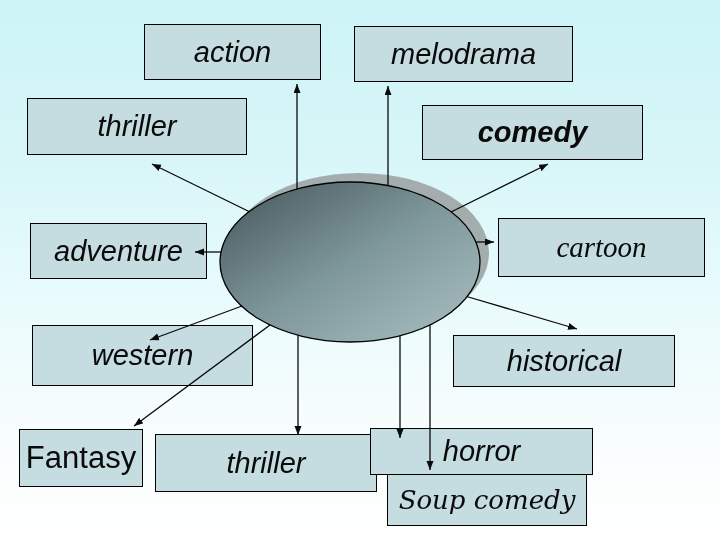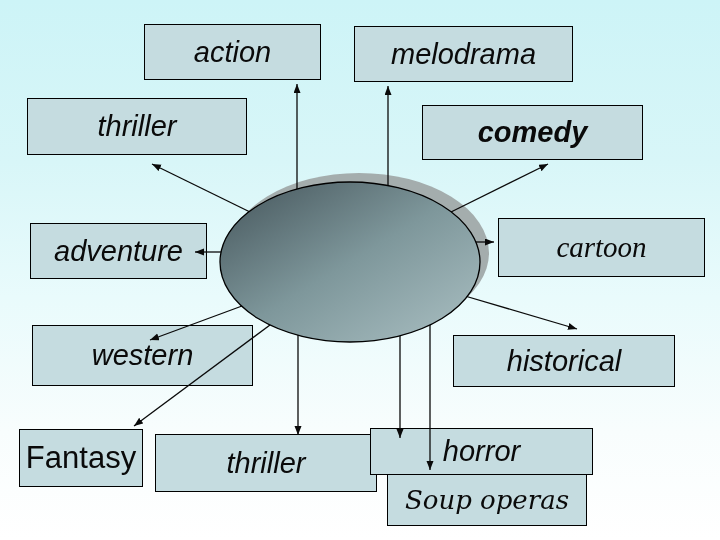--- a/index.html
+++ b/index.html
@@ -76,21 +76,21 @@
   <div class="gbox b-fantasy upright">
       <span>Fantasy</span>
     </div>
   <div class="gbox b-detective">
       <span>thriller</span>
     </div>
   <div class="gbox b-horror">
       <span>horror</span>
     </div>
   <div class="gbox b-soup serif">
-      <span>Soup operas</span>
+      <span>Soup comedy</span>
     </div>
 
   <svg class="overlay" width="720" height="540" viewBox="0 0 720 540">
     <defs>
       <marker id="arrow" markerWidth="10" markerHeight="8" refX="9" refY="3.5" orient="auto" markerUnits="userSpaceOnUse">
         <path d="M0,0 L9,3.5 L0,7 Z" fill="#0a0a0a"></path>
       </marker>
       <linearGradient id="ellgrad" x1="0" y1="0" x2="1" y2="1">
         <stop offset="0%" stop-color="#44545a"></stop>
         <stop offset="50%" stop-color="#7e979b"></stop>

